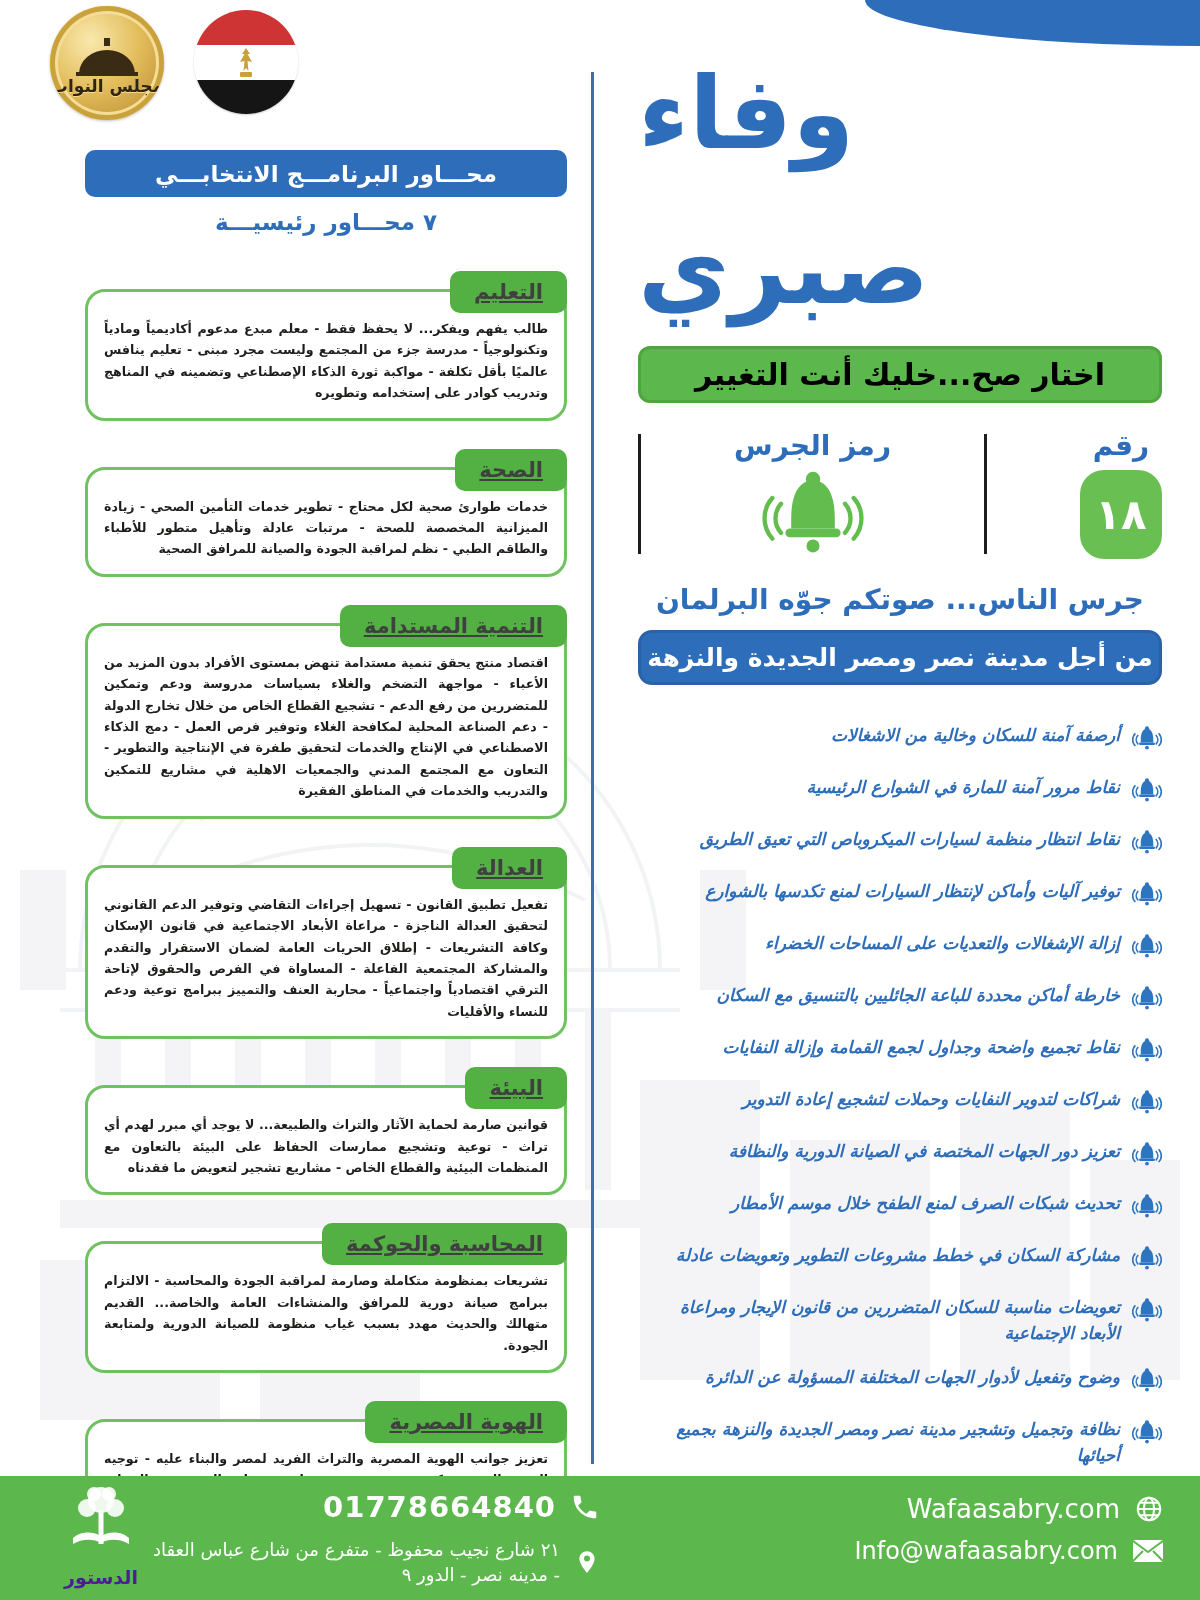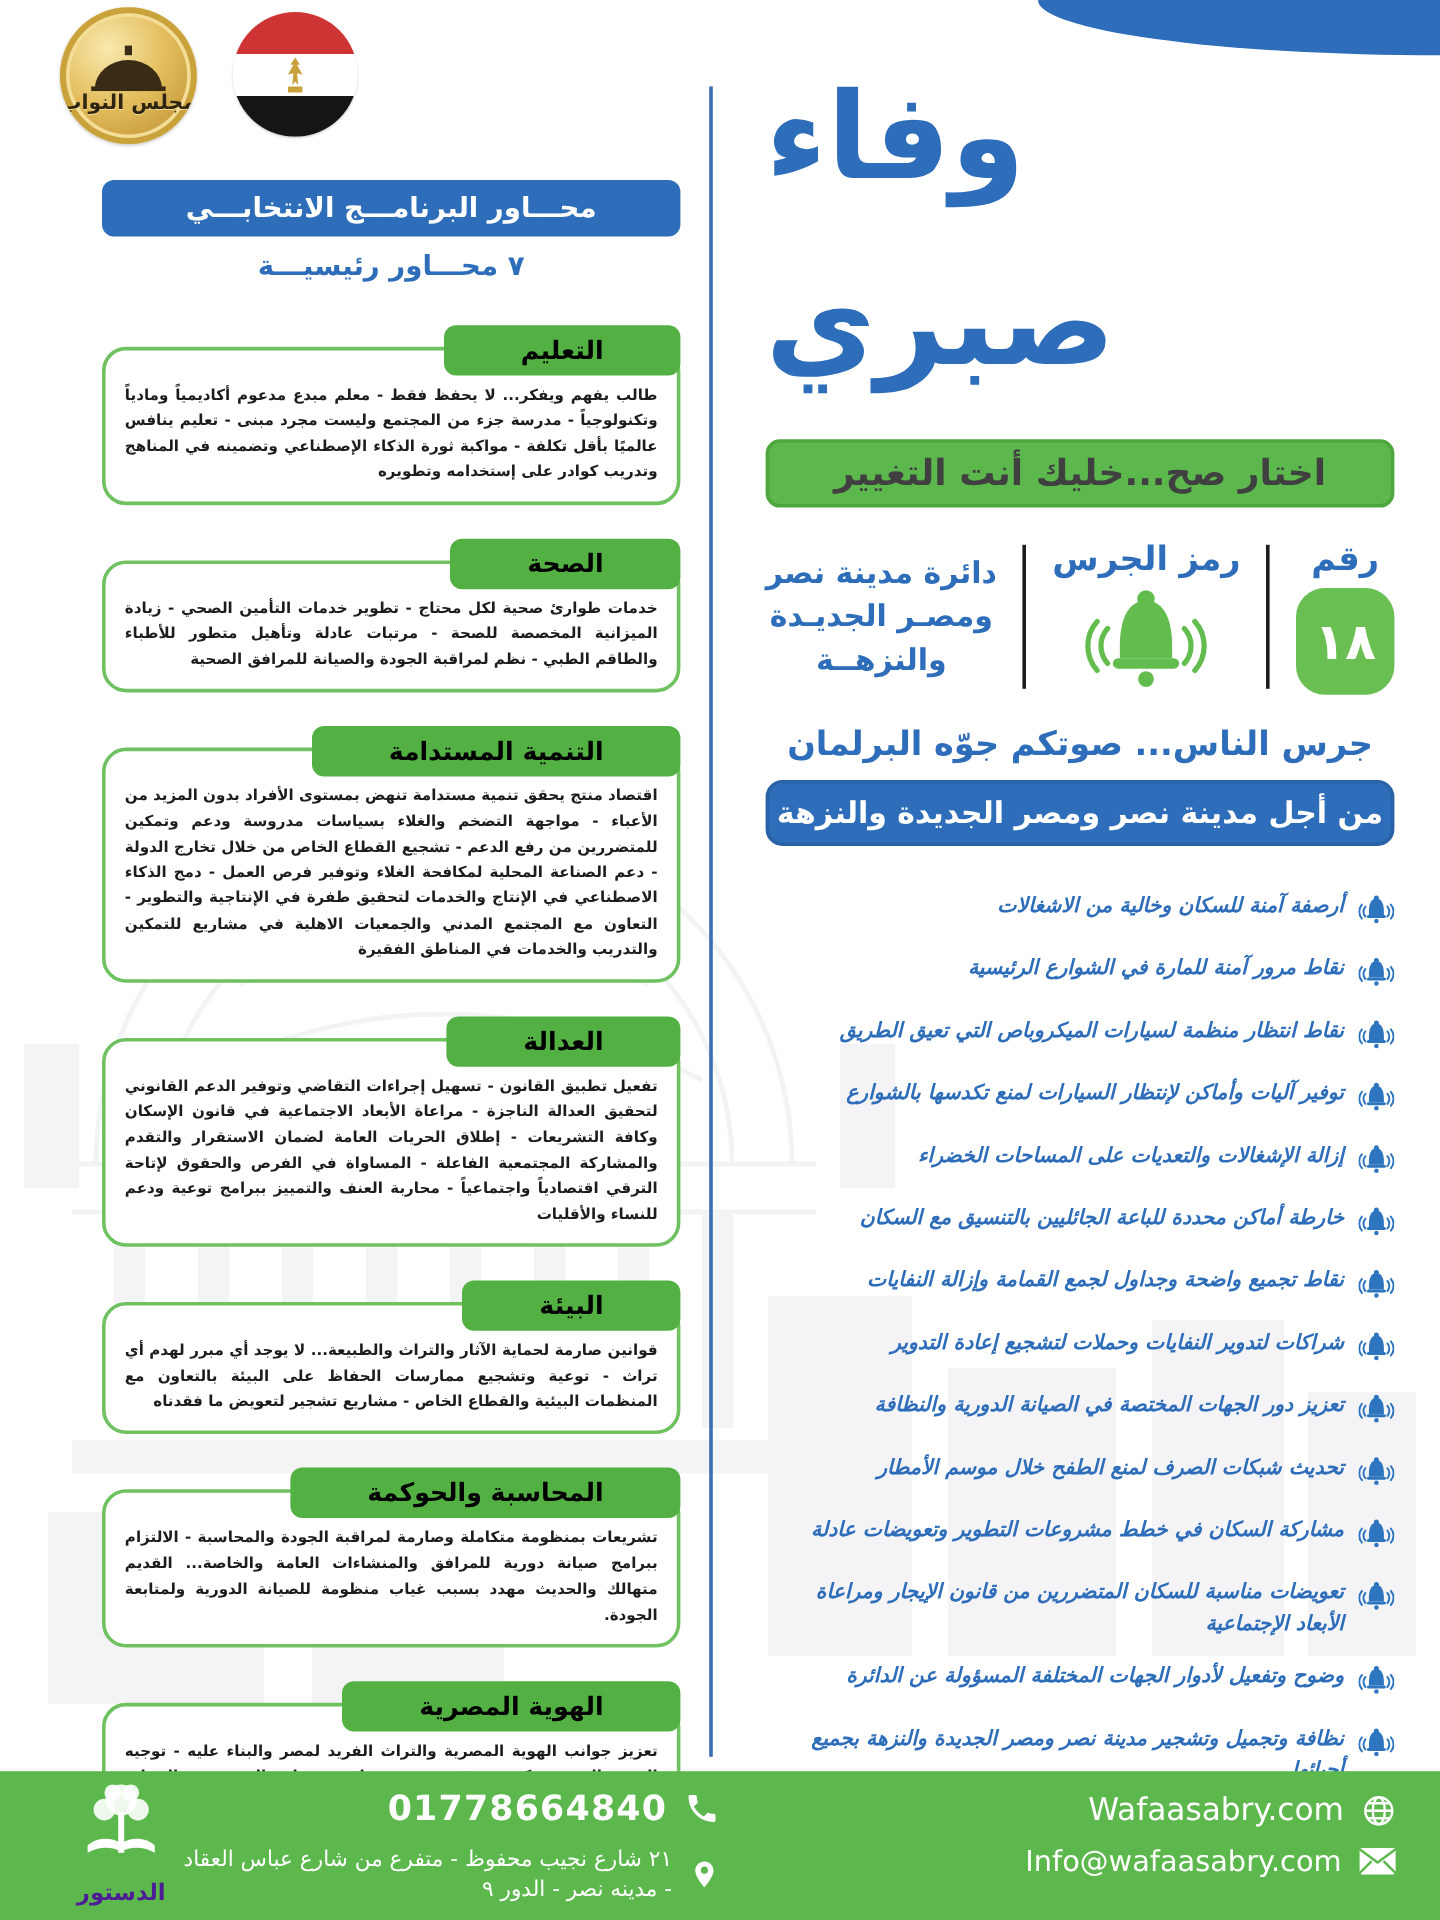--- a/index.html
+++ b/index.html
@@ -41,34 +41,34 @@
     color:#fff; font-weight:bold; font-size:23px;
   }
   .program-subtitle { margin-top:12px; text-align:center; color:#2d6db9; font-weight:bold; font-size:23px; }
   .cards { margin-top:54px; }
   .card {
     position:relative; border:3px solid #70c160; border-radius:20px; background:#fff;
     padding:26px 16px 14px; margin-bottom:46px;
   }
   .card-tab {
     position:absolute; top:-21px; right:-3px; height:42px; line-height:42px;
-    padding:0 64px; background:#53b043; color:#000000; font-weight:bold; font-size:21px;
-    border-radius:10px; white-space:nowrap;
+    padding:0 24px; background:#53b043; color:#404040; font-weight:bold; font-size:21px;
+    border-radius:10px; white-space:nowrap;text-decoration:underline;
   }
   .card-body {
     font-size:12.6px; font-weight:bold; color:#1d1d1b; line-height:1.7; text-align:justify;
   }
   
   .right-col { position:absolute; left:638px; top:36px; width:524px; z-index:2; }
   .candidate-name {
     color:#2d6db9; font-weight:bold; font-size:100px; line-height:1.55; text-align:left;
   }
   .tagline {
-    margin-top:20px; background:#5cb84c; border:3px solid #4ea63f; border-radius:12px;
-    color:#404040; font-weight:bold; font-size:30px; text-align:center; padding:8px 6px;
+    margin-top:0; background:#5cb84c; border:3px solid #4ea63f; border-radius:12px;
+    color:#000000; font-weight:bold; font-size:30px; text-align:center; padding:8px 6px;
   }
   .symbol-row { margin-top:26px; display:flex; align-items:stretch; justify-content:space-between; height:130px; }
   .sym-group { display:flex; flex-direction:column; align-items:center; justify-content:flex-start; }
   .sym-label { color:#2d6db9; font-weight:bold; font-size:28px; }
   .num-badge {
     margin-top:8px; width:82px; height:98px; background:#6abf52; border-radius:24px;
     display:flex; align-items:center; justify-content:center; color:#fff; font-weight:bold; font-size:42px;
   }
   .sym-divider { width:3px; background:#1d1d1b; height:120px; align-self:center; }
   .district-text {
@@ -221,23 +221,20 @@
           </g>
           <g stroke="#63bd4e" stroke-width="3" fill="none" stroke-linecap="round">
             <path d="M14 26 a15 15 0 0 0 0 20"></path>
             <path d="M8 22 a21 21 0 0 0 0 28"></path>
             <path d="M58 26 a15 15 0 0 1 0 20"></path>
             <path d="M64 22 a21 21 0 0 1 0 28"></path>
           </g>
         </svg>
       </div>
       <div class="sym-divider"></div>
-      <div class="district-text">دائرة مدينة نصر
-ومصـر الجديـدة
-والنزهــة</div>
     </div>
 
     <div class="slogan">جرس الناس... صوتكم جوّه البرلمان</div>
     <div class="banner">من أجل مدينة نصر ومصر الجديدة والنزهة</div>
 
     <div class="goals">
 
         <div class="goal">
           <span class="goal-bell">
             <svg width="30" height="28" viewBox="0 0 72 64">

